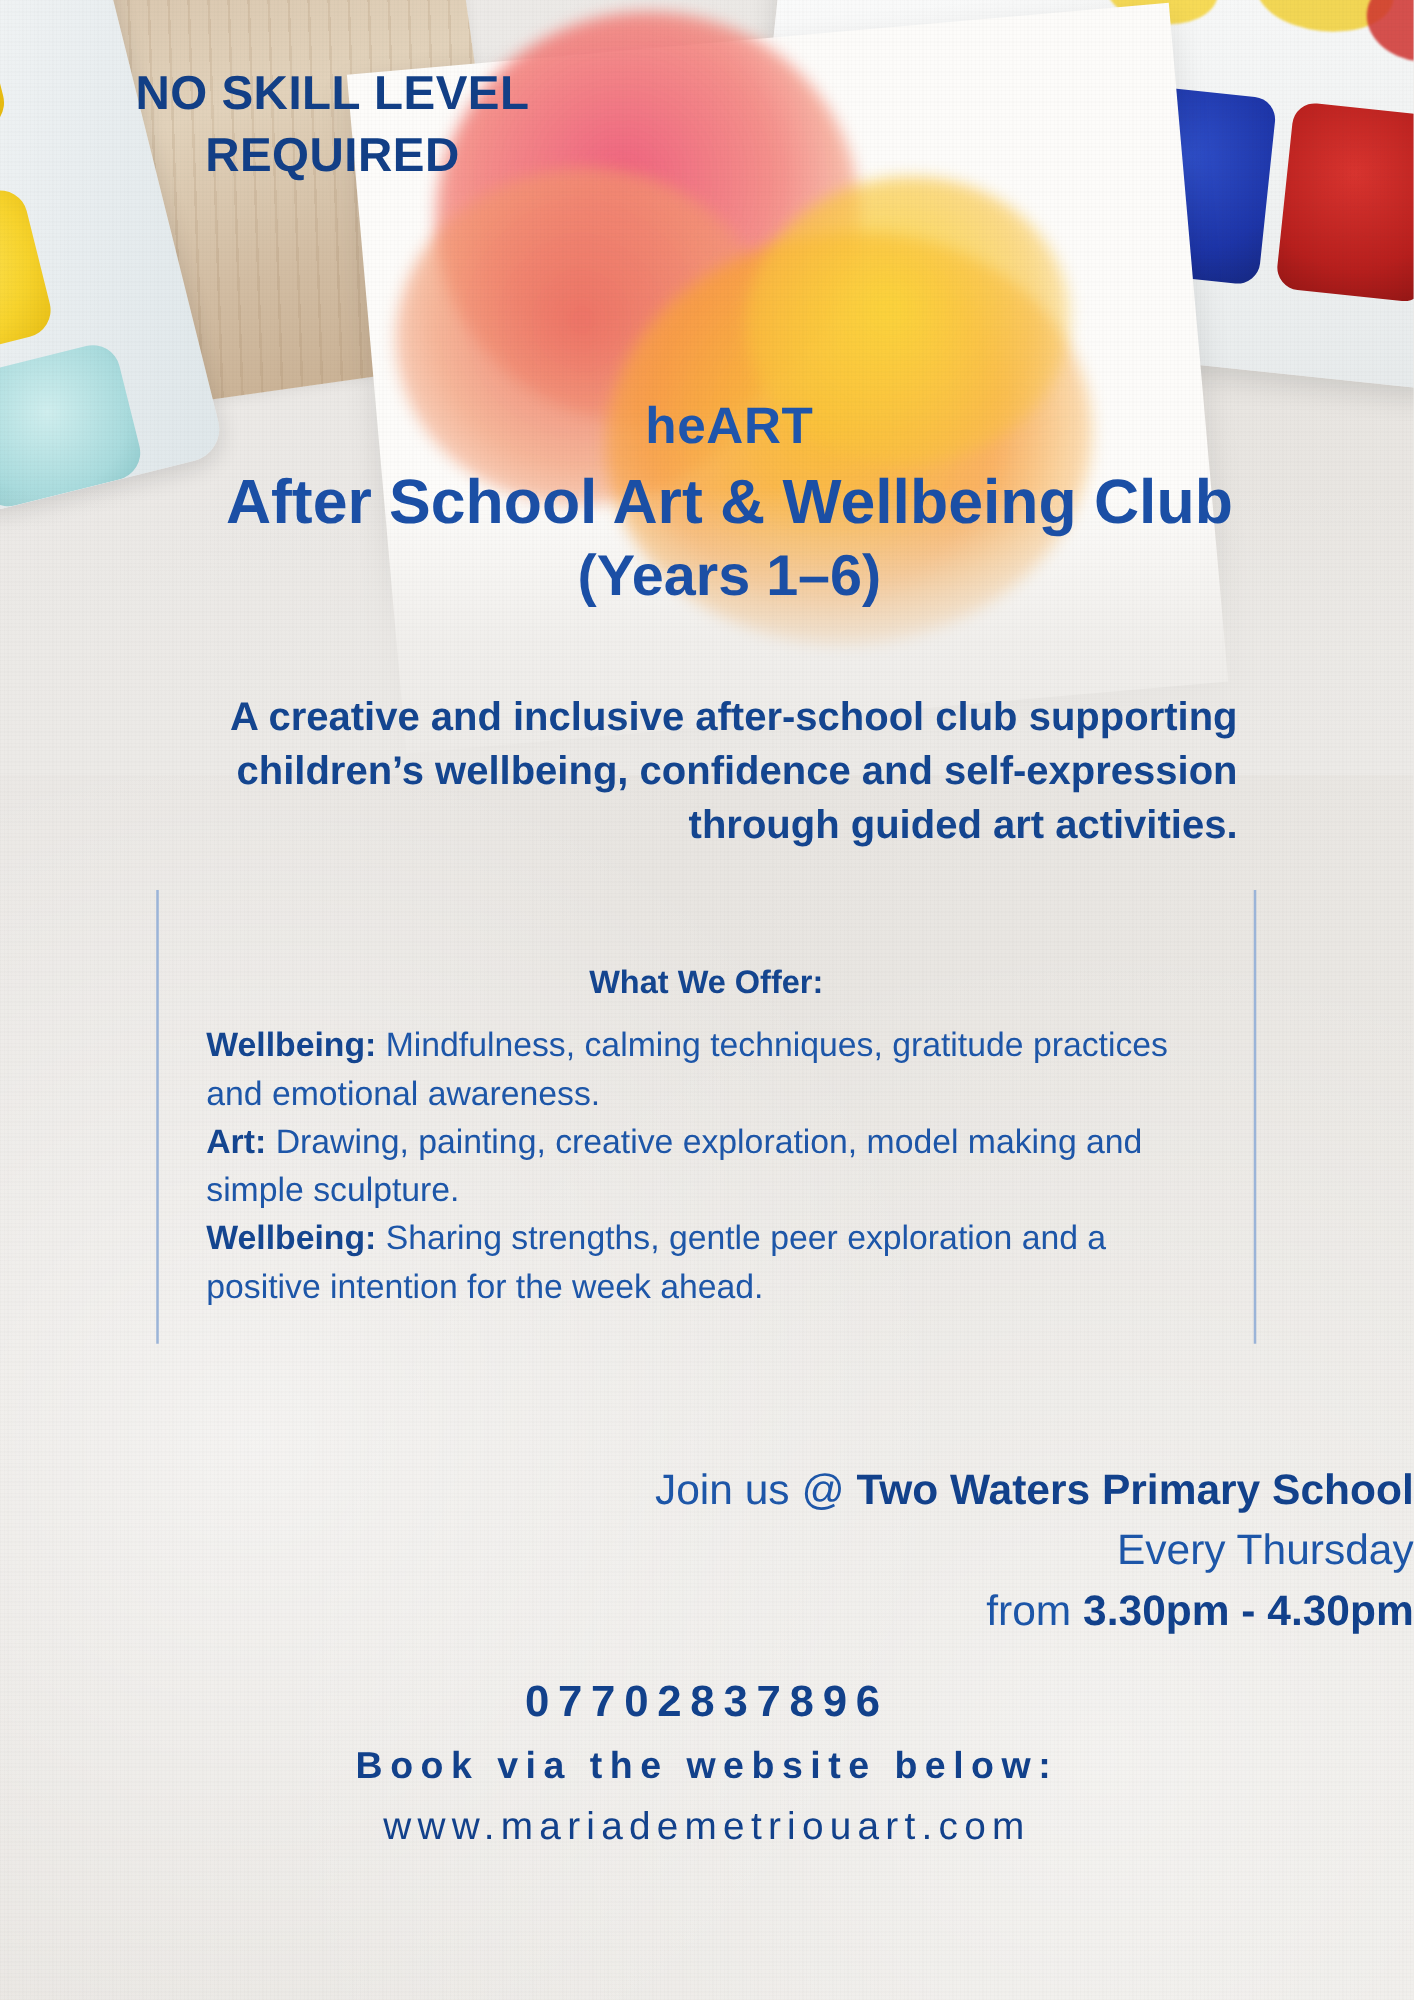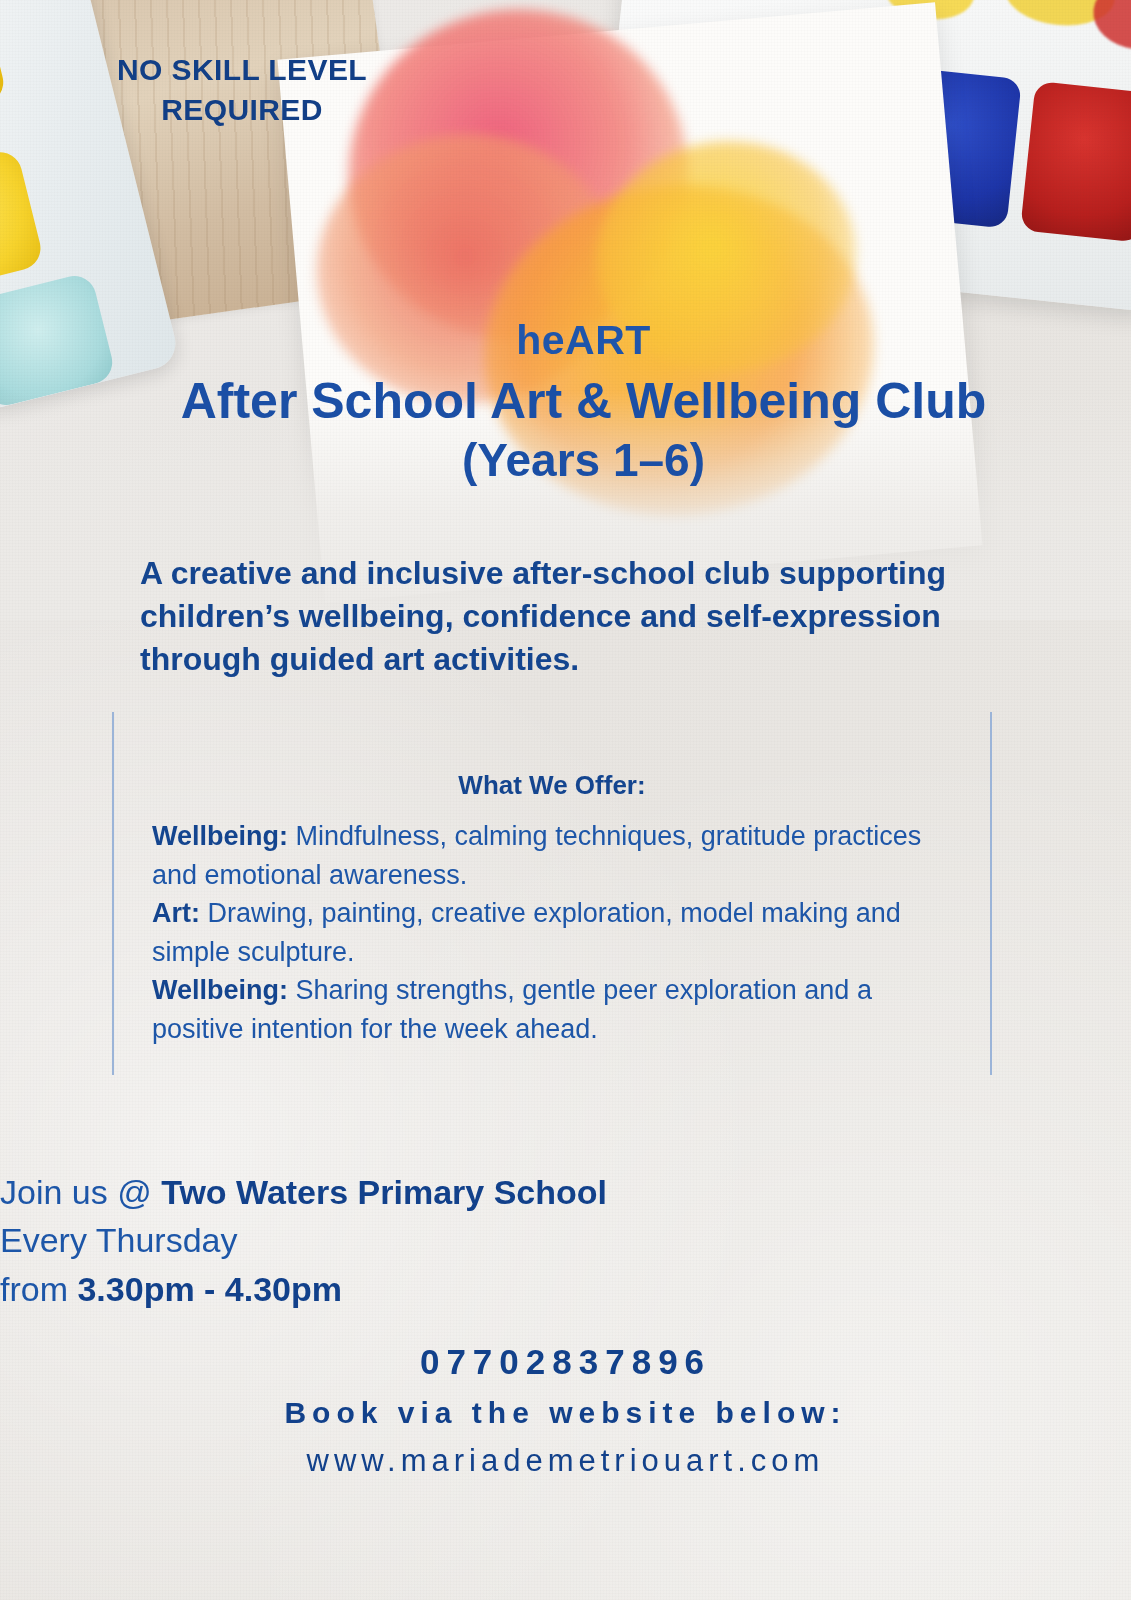--- a/index.html
+++ b/index.html
@@ -151,26 +151,26 @@
 
   
   .content {
     position: absolute;
     inset: 0;
     color: #1a4fa3;
   }
 
   .badge {
     position: absolute;
-    left: 52px; top: 50px;
+    left: 76px; top: 50px;
     width: 380px;
     text-align: center;
     color: #123f86;
     font-weight: 800;
-    font-size: 30px;
+    font-size: 38px;
     line-height: 1.32;
     letter-spacing: .4px;
   }
   .badge .price { display: block; }
 
   .titles {
     position: absolute;
     left: 0; top: 318px;
     width: 1131px;
     text-align: center;
@@ -194,30 +194,30 @@
     font-size: 46px;
     font-weight: 700;
     color: #1b4fa5;
     line-height: 1.18;
   }
 
   .intro {
     position: absolute;
     left: 140px; top: 552px;
     width: 850px;
-    text-align: left;
+    text-align: right;
     font-size: 32px;
     font-weight: 700;
     line-height: 1.34;
     color: #14458f;
   }
 
   .offer-box {
     position: absolute;
-    left: 112px; top: 712px;
+    left: 125px; top: 712px;
     width: 880px;
     padding: 58px 38px 26px 38px;
     border-left: 2px solid #9bb4d8;
     border-right: 2px solid #9bb4d8;
     box-sizing: border-box;
   }
   .offer-heading {
     text-align: center;
     font-size: 26px;
     font-weight: 700;
@@ -229,21 +229,21 @@
     line-height: 1.43;
     color: #1d56a8;
     font-weight: 400;
   }
   .offer-line b { font-weight: 700; color: #14458f; }
 
   .joinus {
     position: absolute;
     left: 0; top: 1168px;
     width: 1131px;
-    text-align: left;
+    text-align: right;
     font-size: 34px;
     color: #1d56a8;
     line-height: 1.42;
   }
   .joinus b { font-weight: 700; color: #12418b; }
 
   .contact {
     position: absolute;
     left: 0; top: 1336px;
     width: 1131px;

